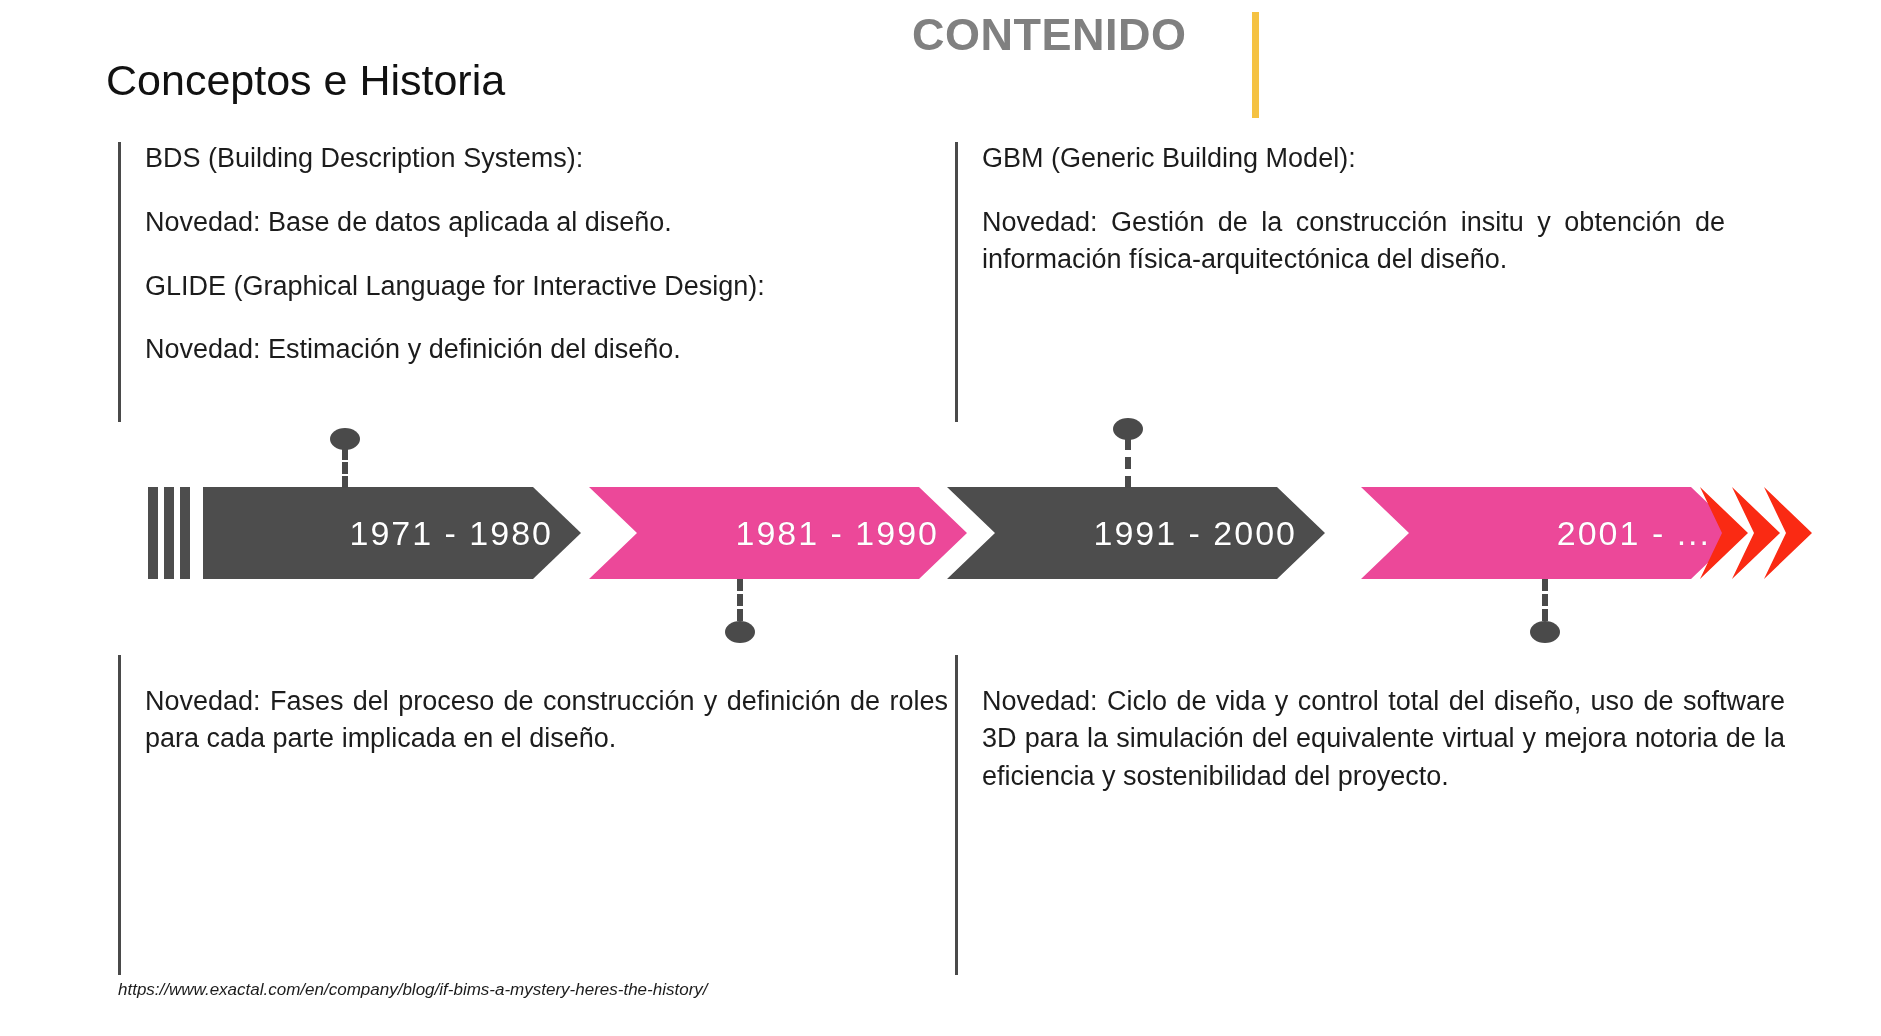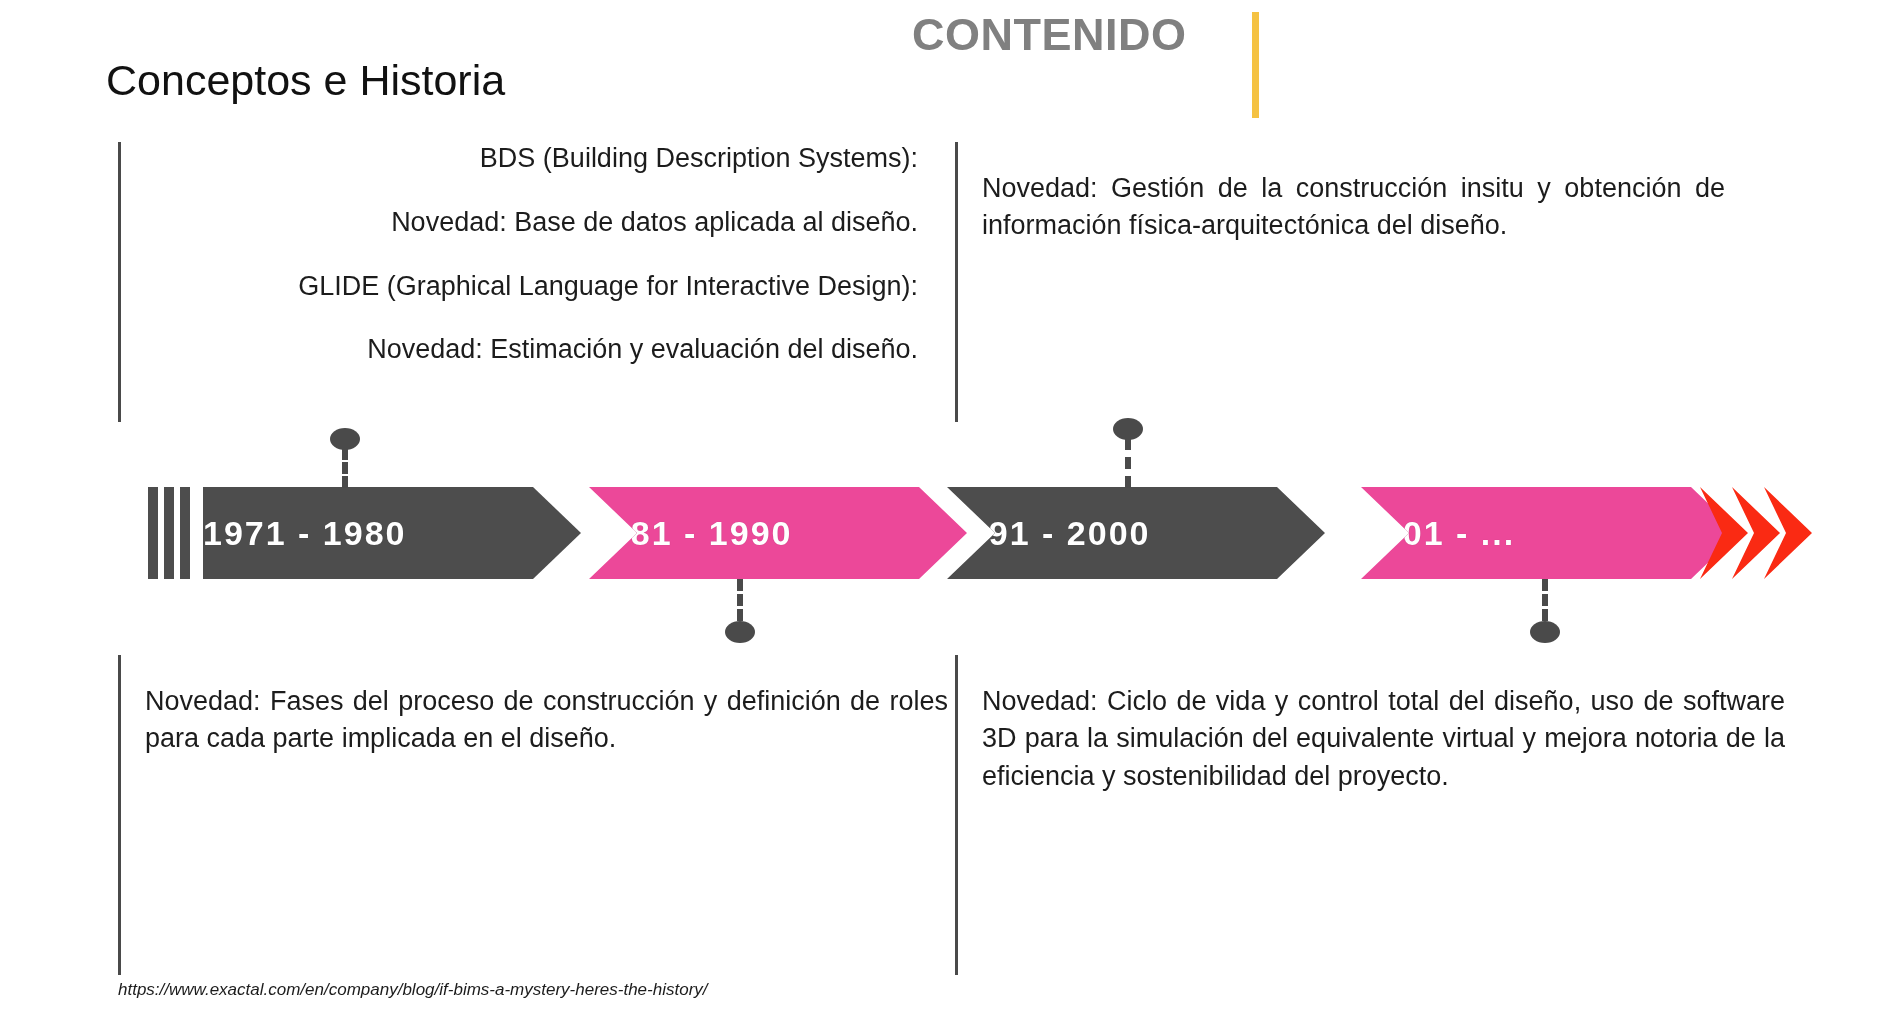--- a/index.html
+++ b/index.html
@@ -60,21 +60,21 @@
     white-space: nowrap;
   }
   .tb-body {
     font-size: 27px;
     color: #1c1c1c;
     line-height: 1.38;
     margin-top: 30px;
   }
   .tb-body.justified { text-align: justify; text-align-last: left; margin-top: 28px; }
 
-  #block-bds { left: 118px; top: 142px; width: 800px; height: 280px; text-align: right; }
+  #block-bds { left: 118px; top: 142px; width: 800px; height: 280px; }
   #block-bds .tb-row { margin-bottom: 30px; }
   #block-bds .tb-row:last-child { margin-bottom: 0; }
 
   #block-gbm { left: 955px; top: 142px; width: 770px; height: 280px; }
   #block-bpm { left: 118px; top: 655px; width: 830px; height: 320px; }
   #block-bim { left: 955px; top: 655px; width: 830px; height: 320px; }
 
   
   #timeline {
     position: absolute;
@@ -106,24 +106,24 @@
     position: absolute;
     top: 0;
     height: 92px;
     display: flex;
     align-items: center;
   }
   .seg .seg-label {
     position: relative;
     z-index: 2;
     width: 100%;
-    text-align: left;
+    text-align: right;
     color: #ffffff;
     font-size: 34px;
-    font-weight: bold;
+    font-weight: normal;
     letter-spacing: 2px;
     padding-right: 28px;
     box-sizing: border-box;
     text-shadow: 0 0 1px rgba(0,0,0,0.25);
   }
   .seg-dark { background: #4d4d4d; }
   .seg-red  { background: #ec4899; }
 
   .seg-1 { left: 55px;   width: 378px;  clip-path: polygon(0 0, calc(100% - 48px) 0, 100% 50%, calc(100% - 48px) 100%, 0 100%); }
   .seg-2 { left: 441px;  width: 378px;  clip-path: polygon(0 0, calc(100% - 48px) 0, 100% 50%, calc(100% - 48px) 100%, 0 100%, 48px 50%); }
@@ -185,24 +185,25 @@
 <body>
 
 <div id="contenido-title">CONTENIDO</div>
 <div id="contenido-bar"></div>
 <div id="slide-heading">Conceptos  e Historia</div>
 
 <div class="textblock" id="block-bds">
   <div class="tb-row tb-title">BDS (Building Description Systems):</div>
   <div class="tb-row tb-title">Novedad: Base de datos aplicada al diseño.</div>
   <div class="tb-row tb-title">GLIDE (Graphical Language for Interactive Design):</div>
-  <div class="tb-row tb-title">Novedad: Estimación y evaluación del diseño.</div>
+  <div class="tb-row tb-title">Novedad: Estimación y definición del diseño.</div>
 </div>
 
 <div class="textblock" id="block-gbm">
+  <div class="tb-title">GBM (Generic Building Model):</div>
   <div class="tb-body justified">Novedad: Gestión de la construcción insitu y obtención de información física-arquitectónica del diseño.</div>
 </div>
 
 <div id="timeline">
 
   <div class="start-bars">
     <i></i>
     <i></i>
     <i></i>
   </div>

